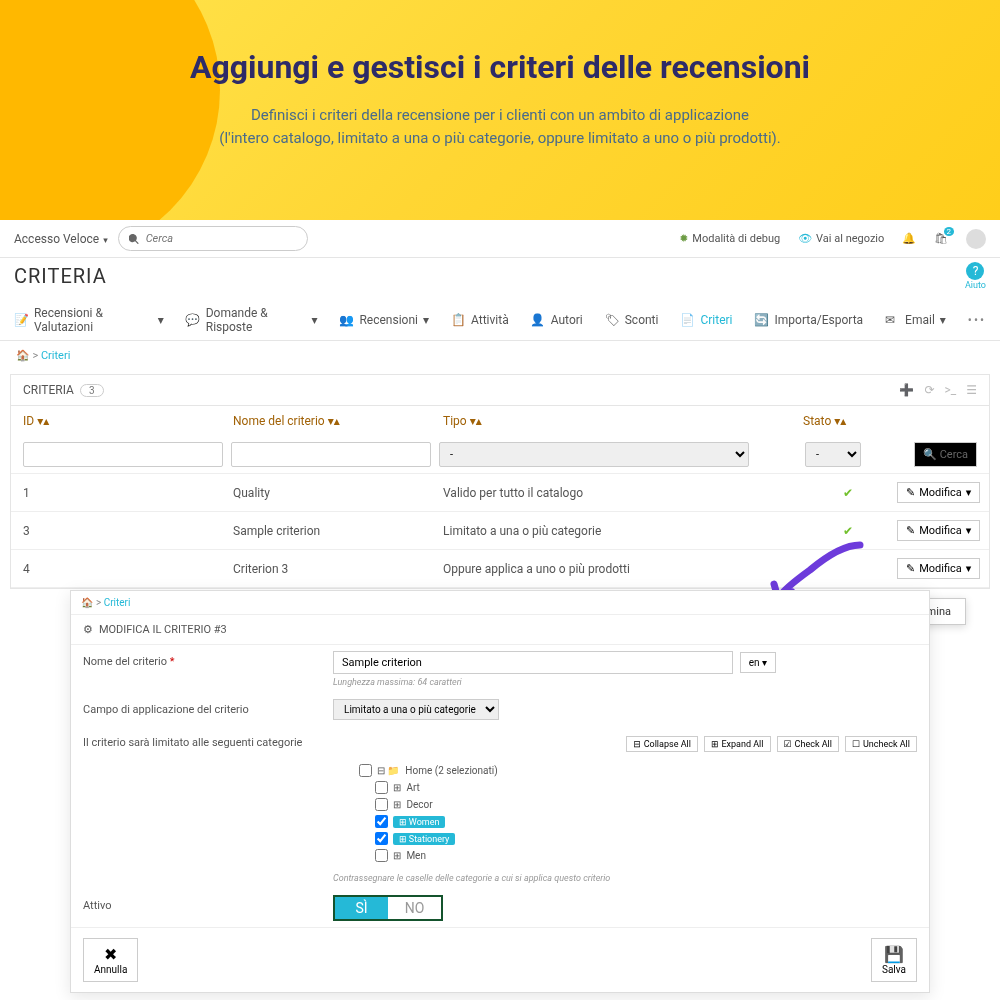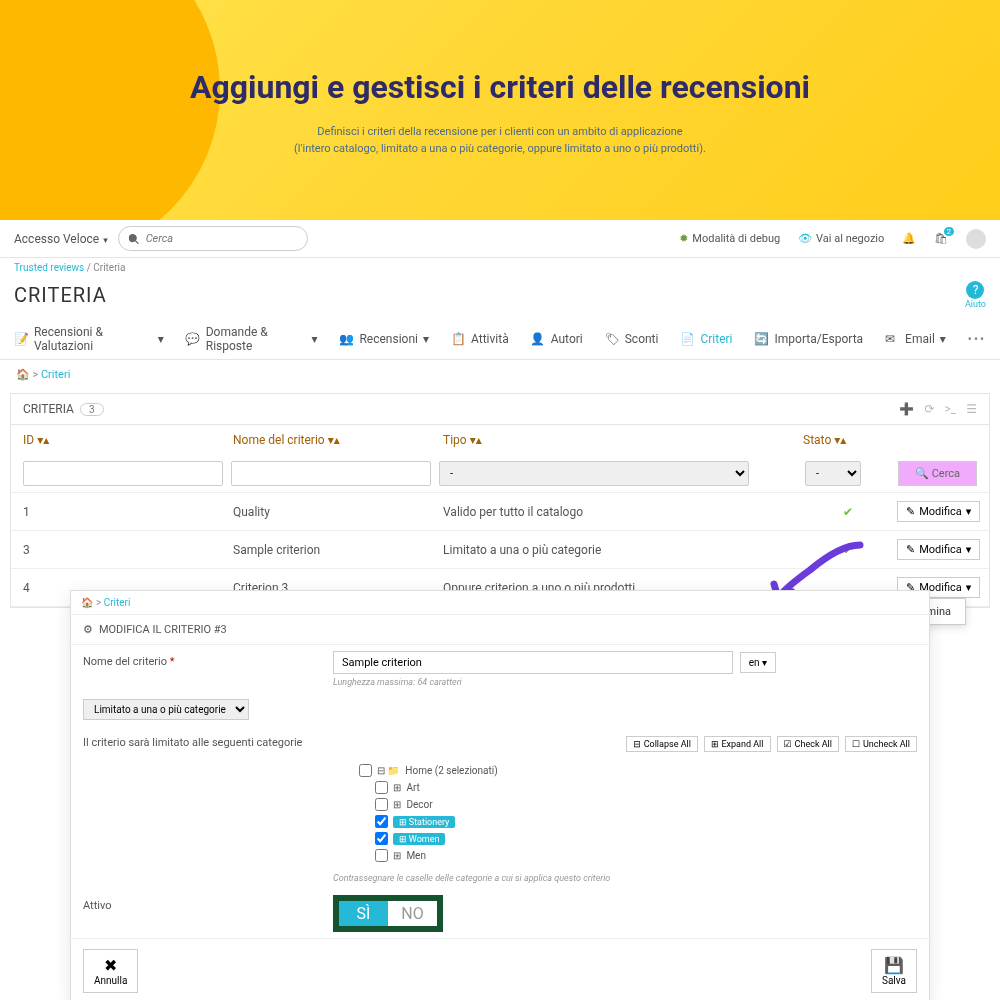--- a/index.html
+++ b/index.html
@@ -1,21 +1,21 @@
 <!DOCTYPE html>
 <html><head>
 <meta charset="utf-8">
 <style>
 *{margin:0;padding:0;box-sizing:border-box;font-family:-apple-system,BlinkMacSystemFont,"Segoe UI",Roboto,sans-serif}
 body{width:1000px;height:1000px;background:#fff;overflow:hidden;position:relative}
 .promo-bg{width:1000px;height:220px;background:linear-gradient(135deg,#ffe44d 0%,#ffd633 50%,#ffce1a 100%);position:absolute;top:0;left:0}
 .promo-circle{position:absolute;left:-120px;top:-80px;width:340px;height:340px;border-radius:50%;background:#ffb800}
-.promo-text{position:relative;text-align:center;padding-top:68px;z-index:2}
+.promo-text{position:relative;text-align:center;padding-top:48px;z-index:2}
 .promo-text h1{font-size:32px;font-weight:700;color:#2e2b68;margin-bottom:18px}
-.promo-text p{font-size:11px;color:#4a6b8a;line-height:1.5}
+.promo-text p{font-size:15px;color:#4a6b8a;line-height:1.5}
 .app{position:absolute;top:220px;left:0;right:0;background:#fff}
 .topbar{display:flex;align-items:center;padding:6px 14px;border-bottom:1px solid #e5e5e5;font-size:12px;color:#555}
 .topbar .quick{margin-right:10px}
 .topbar .chev{margin-left:4px;font-size:9px}
 .search-wrap{display:flex;align-items:center;border:1px solid #ccc;border-radius:14px;padding:2px 10px;width:190px}
 .search-wrap svg{width:11px;height:11px;fill:#666}
 .search-wrap input{border:none;outline:none;font-size:11px;padding:3px 6px;width:150px;font-style:italic;color:#888}
 .topbar-right{margin-left:auto;display:flex;align-items:center;gap:18px;font-size:11px;color:#555}
 .tr-item{display:flex;align-items:center;gap:4px}
 .icon-bug{color:#6c9b43}
@@ -44,21 +44,21 @@
 .grid-filter{display:flex;padding:6px 12px;gap:8px;border-bottom:1px solid #eee}
 .grid-filter input,.grid-filter select{border:1px solid #ccc;padding:4px 6px;font-size:11px;border-radius:2px}
 .c-id{width:210px}
 .c-name{width:210px}
 .c-type{width:360px}
 .c-state{width:90px;text-align:center}
 .c-act{width:80px;margin-left:auto}
 .grid-row{display:flex;padding:8px 12px;border-bottom:1px solid #eee;color:#555;align-items:center}
 .c-state .chk{color:#72c02c}
 .btn-edit{border:1px solid #ccc;padding:3px 8px;font-size:11px;background:#fff;display:flex;align-items:center;gap:4px;cursor:pointer}
-.btn-search{border:1px solid #ccc;padding:4px 16px;font-size:11px;background:#f0abfc;cursor:pointer;color:#666}
+.btn-search{border:1px solid #ccc;padding:4px 8px;font-size:11px;background:#000000;cursor:pointer;color:#666}
 .dropdown-del{position:absolute;right:34px;top:598px;background:#fff;border:1px solid #ccc;padding:6px 14px;font-size:11px;color:#333;box-shadow:0 2px 8px rgba(0,0,0,.15)}
 .arrow{position:absolute;top:540px;right:130px;width:100px;height:70px;pointer-events:none}
 .modal{position:absolute;top:590px;left:70px;right:70px;background:#fff;border:1px solid #ddd;box-shadow:0 4px 16px rgba(0,0,0,.1);z-index:5}
 .modal-bc{padding:6px 10px;font-size:10px;color:#888}
 .modal-bc a{color:#25b9d7;text-decoration:none}
 .modal-head{padding:8px 12px;font-size:11px;color:#555;border-top:1px solid #eee;border-bottom:1px solid #eee;display:flex;align-items:center;gap:6px}
 .form-row{display:flex;padding:6px 12px;font-size:11px;color:#555}
 .form-lbl{width:250px;text-align:left;padding-right:10px;padding-top:4px}
 .req{color:#c00}
 .form-ctl{flex:1}
@@ -66,21 +66,21 @@
 .lang-btn{border:1px solid #ccc;padding:4px 8px;font-size:10px;background:#fff;margin-left:4px}
 .hint{font-size:9px;color:#999;font-style:italic;margin-top:3px}
 .form-ctl select{border:1px solid #ccc;padding:3px 6px;font-size:10px}
 .tree-tools{display:flex;justify-content:flex-end;gap:6px;padding:4px 0}
 .tool-btn{border:1px solid #ccc;padding:2px 6px;font-size:9px;background:#fff;display:flex;align-items:center;gap:3px}
 .tree{padding:6px 0;font-size:10px;color:#555}
 .tree-row{display:flex;align-items:center;gap:5px;padding:2px 0}
 .tree .lvl1{margin-left:26px}
 .tree .lvl2{margin-left:42px}
 .tag{background:#25b9d7;color:#fff;padding:1px 6px;border-radius:2px;font-size:9px}
-.toggle{display:flex;border:6px solid #14532d;width:110px;font-size:16px}
+.toggle{display:flex;border:2px solid #14532d;width:110px;font-size:14px}
 .toggle .on{flex:1;text-align:center;padding:3px;background:#25b9d7;color:#fff}
 .toggle .off{flex:1;text-align:center;padding:3px;background:#fff;color:#999}
 .modal-foot{display:flex;padding:10px 12px;border-top:1px solid #eee}
 .foot-btn{border:1px solid #ccc;padding:6px 10px;font-size:10px;background:#fff;text-align:center;cursor:pointer}
 .foot-btn .ico{font-size:16px;display:block}
 .spacer{flex:1}
 svg{display:inline-block;vertical-align:middle}
 </style>
 </head>
 <body>
@@ -111,23 +111,20 @@
       <span class="tr-item">
           <span class="icon-eye">👁</span>
           <span>Vai al negozio</span>
         </span>
       <span>🔔</span>
       <span style="position:relative">🛍<span style="position:absolute;top:-5px;right:-6px;background:#25b9d7;color:#fff;border-radius:50%;font-size:8px;padding:0 3px">2</span></span>
       <span style="width:20px;height:20px;border-radius:50%;background:#ddd;display:inline-block"></span>
     </div>
   </div>
 
-  <div class="breadcrumb-top">
-    <a>Trusted reviews</a> / <span>Criteria</span>
-  </div>
   <div class="page-title-row">
     <h2>CRITERIA</h2>
     <div class="help"><div class="q">?</div><span>Aiuto</span></div>
   </div>
 
   <div class="tabs">
     <span class="tab"><span class="icon">📝</span><span>Recensioni &amp; Valutazioni</span> ▾</span>
     <span class="tab"><span class="icon">💬</span><span>Domande &amp; Risposte</span> ▾</span>
     <span class="tab"><span class="icon">👥</span><span>Recensioni</span> ▾</span>
     <span class="tab">
@@ -200,21 +197,21 @@
         <div class="c-name">Sample criterion</div>
         <div class="c-type">Limitato a una o più categorie</div>
         <div class="c-state"><span class="chk">✔</span></div>
         <div class="c-act">
             <button class="btn-edit">✎ <span>Modifica</span> ▾</button>
           </div>
       </div>
       <div class="grid-row">
         <div class="c-id">4</div>
         <div class="c-name">Criterion 3</div>
-        <div class="c-type">Oppure criterion a uno o più prodotti</div>
+        <div class="c-type">Oppure applica a uno o più prodotti</div>
         <div class="c-state"></div>
         <div class="c-act">
             <button class="btn-edit">✎ <span>Modifica</span> ▾</button>
           </div>
       </div>
     </div>
   </div>
 </div>
 
 <svg class="arrow" viewBox="0 0 100 70">
@@ -234,45 +231,46 @@
   <div class="form-row">
     <div class="form-lbl"><span>Nome del criterio</span> <span class="req">*</span></div>
     <div class="form-ctl">
       <input type="text" value="Sample criterion" style="">
       <button class="lang-btn"><span>en</span> ▾</button>
       <div class="hint">Lunghezza massima: 64 caratteri</div>
     </div>
   </div>
 
   <div class="form-row">
+    <div class="form-lbl">Campo di applicazione del criterio</div>
     <div class="form-ctl">
       <select><option>Limitato a una o più categorie</option></select>
     </div>
   </div>
 
   <div class="form-row">
     <div class="form-lbl">Il criterio sarà limitato alle seguenti categorie</div>
     <div class="form-ctl">
       <div class="tree-tools">
         <button class="tool-btn">⊟ <span>Collapse All</span></button>
         <button class="tool-btn">⊞ <span>Expand All</span></button>
         <button class="tool-btn">☑ <span>Check All</span></button>
         <button class="tool-btn">☐ <span>Uncheck All</span></button>
       </div>
       <div class="tree">
         <div class="tree-row lvl1"><input type="checkbox" style=""> ⊟ 📁 <span>Home (2 selezionati)</span></div>
         <div class="tree-row lvl2"><input type="checkbox" style=""> ⊞ <span>Art</span></div>
         <div class="tree-row lvl2"><input type="checkbox" style=""> ⊞ <span>Decor</span></div>
         <div class="tree-row lvl2">
             <input type="checkbox" checked="" style=""> 
-            <span class="tag">⊞ <span>Stationery</span></span>
+            <span class="tag">⊞ <span>Women</span></span>
           </div>
         <div class="tree-row lvl2">
             <input type="checkbox" checked="" style=""> 
-            <span class="tag">⊞ <span>Women</span></span>
+            <span class="tag">⊞ <span>Stationery</span></span>
           </div>
         <div class="tree-row lvl2"><input type="checkbox" style=""> ⊞ <span>Men</span></div>
       </div>
       <div class="hint">Contrassegnare le caselle delle categorie a cui si applica questo criterio</div>
     </div>
   </div>
 
   <div class="form-row">
     <div class="form-lbl">Attivo</div>
     <div class="form-ctl">

